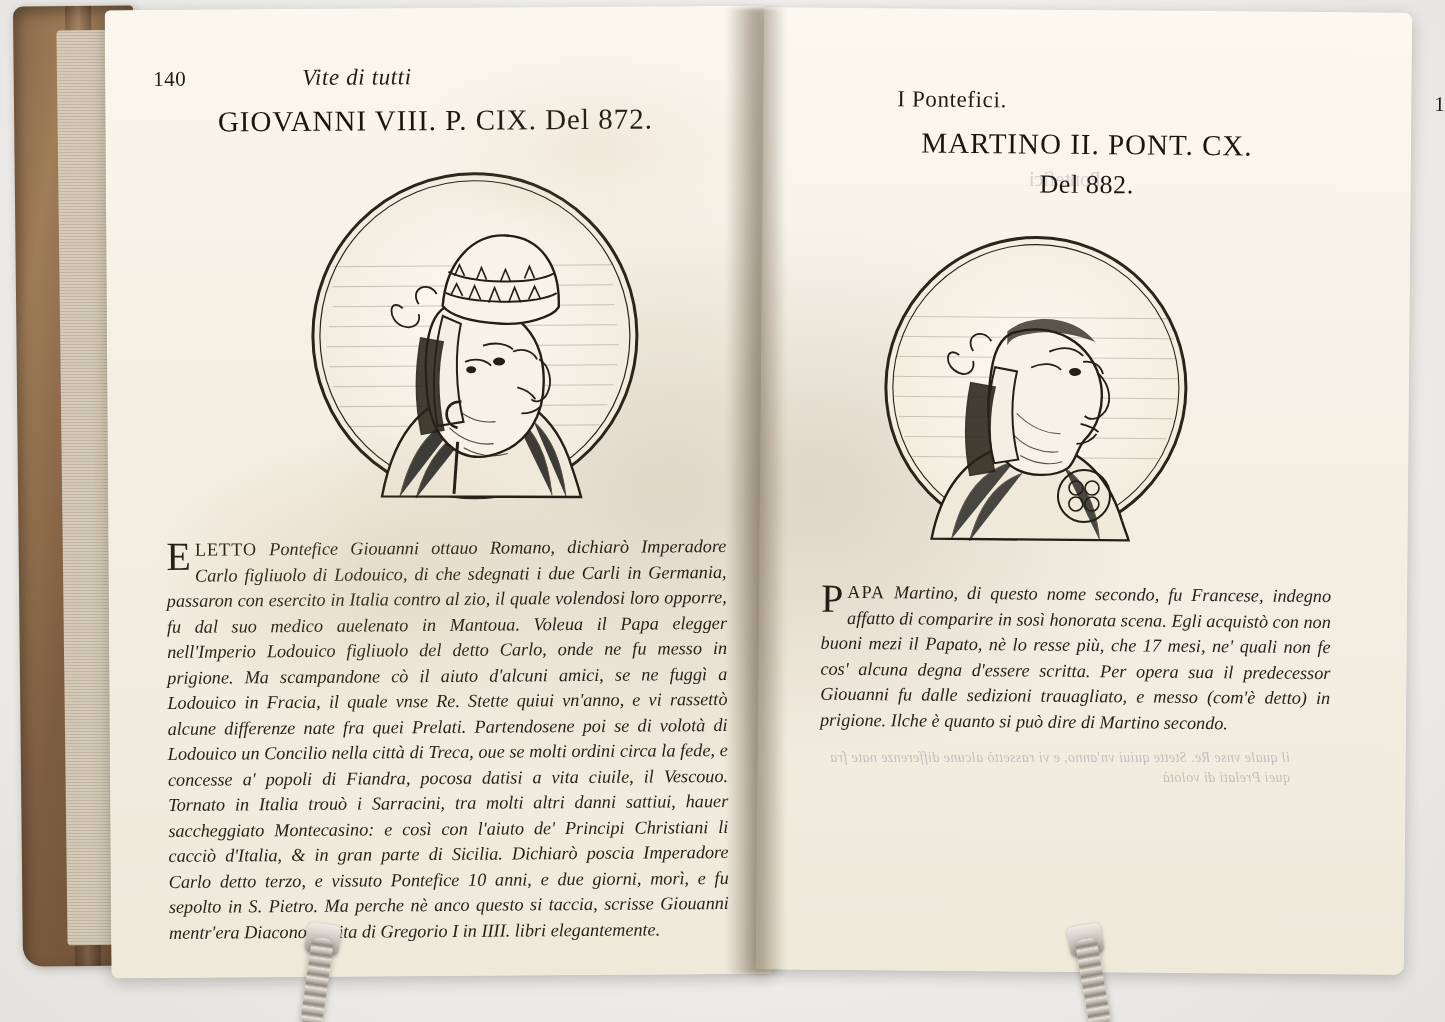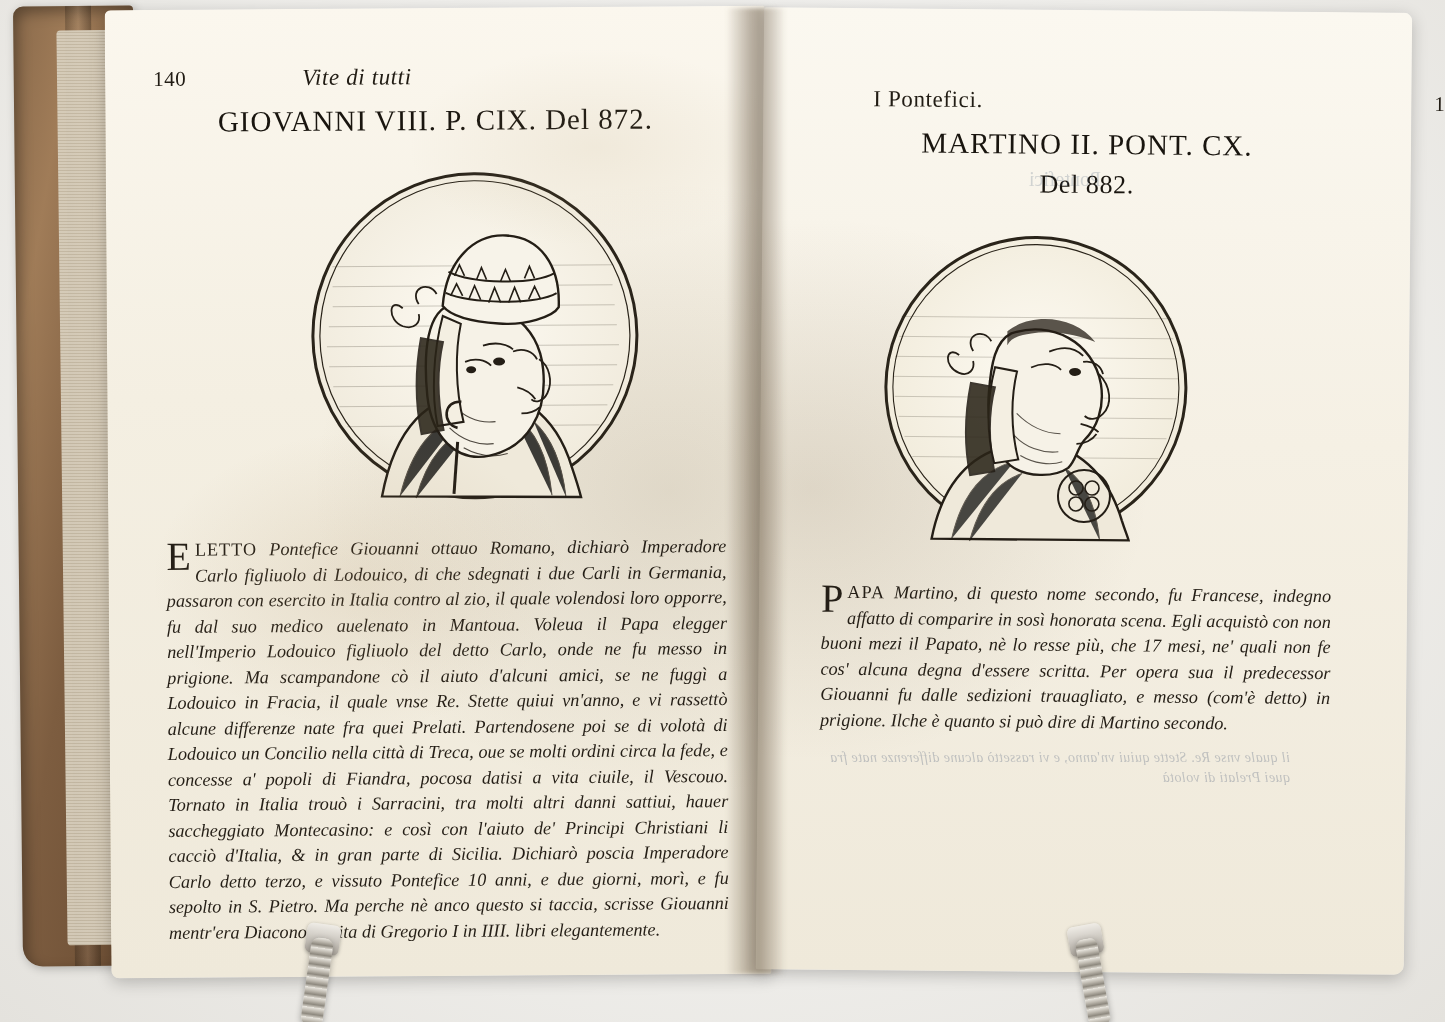--- a/index.html
+++ b/index.html
@@ -311,21 +311,21 @@
         <span>Pontefice Giouanni ottauo Romano, dichiarò Imperadore Carlo figliuolo di Lodouico, di che sdegnati i due Carli in Germania, passaron con esercito in Italia contro al zio, il quale volendosi loro opporre, fu dal suo medico auelenato in Mantoua. Voleua il Papa elegger nell'Imperio Lodouico figliuolo del detto Carlo, onde ne fu messo in prigione. Ma scampandone cò il aiuto d'alcuni amici, se ne fuggì a Lodouico in Fracia, il quale vnse Re. Stette quiui vn'anno, e vi rassettò alcune differenze nate fra quei Prelati. Partendosene poi se di volotà di Lodouico un Concilio nella città di Treca, oue se molti ordini circa la fede, e concesse a' popoli di Fiandra, pocosa datisi a vita ciuile, il Vescouo. Tornato in Italia trouò i Sarracini, tra molti altri danni sattiui, hauer saccheggiato Montecasino: e così con l'aiuto de' Principi Christiani li cacciò d'Italia, &amp; in gran parte di Sicilia. Dichiarò poscia Imperadore Carlo detto terzo, e vissuto Pontefice 10 anni, e due giorni, morì, e fu sepolto in S. Pietro. Ma perche nè anco questo si taccia, scrisse Giouanni mentr'era Diacono la vita di Gregorio I in IIII. libri elegantemente.</span>
       </div>
 
       <div class="page-stain stain-c"></div>
     </div>
   </div>
 
   <div class="page page-right">
     <div class="page-inner">
       <div class="running-head" style="left:0; top:78px; padding:0 56px; justify-content:space-between;">
-        <span class="head-title" style="margin-left:54px;">I Pontefici.</span>
+        <span class="head-title" style="margin-left:78px;">I Pontefici.</span>
         <span class="folio">141</span>
       </div>
 
       <div class="title-line" style="top:118px;">MARTINO II. PONT. CX.</div>
       <div class="title-line2" style="top:160px;">Del 882.</div>
 
       <div class="portrait" style="left:110px; top:218px; width:330px; height:330px;">
         <svg width="330" height="330" viewBox="0 0 330 330">
           <defs>
             <radialGradient id="gr" cx="50%" cy="45%" r="60%">

